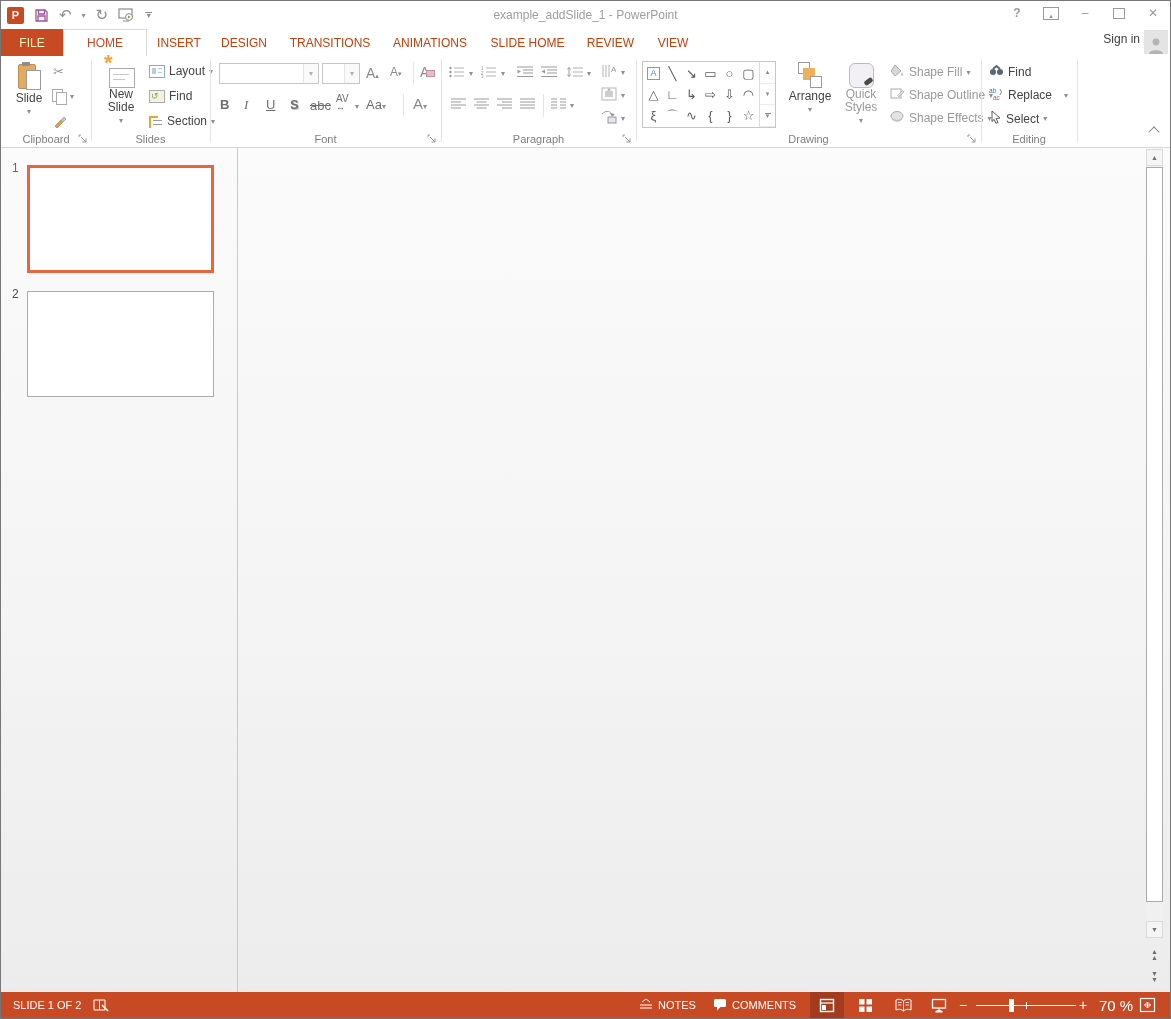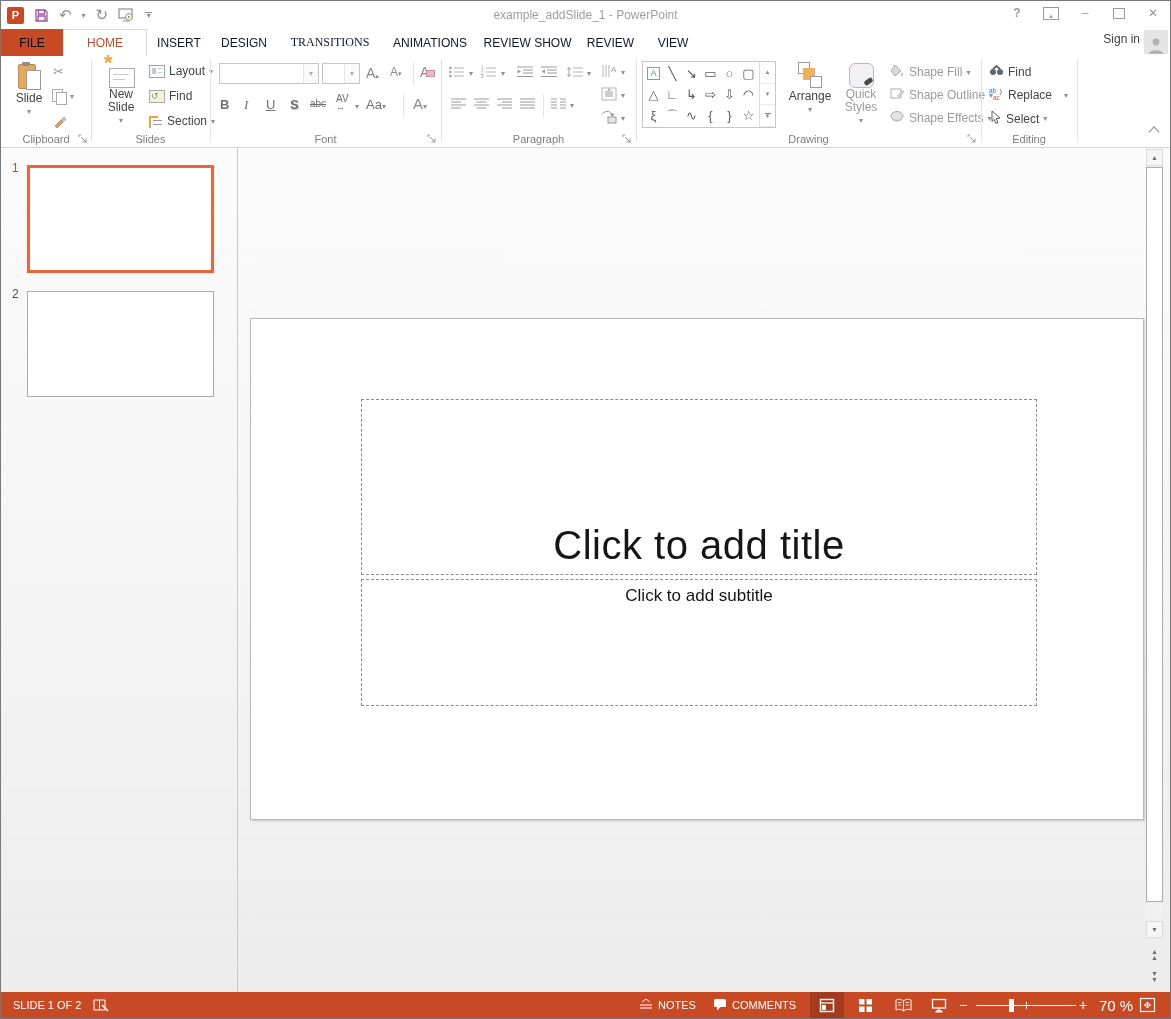--- a/index.html
+++ b/index.html
@@ -11,22 +11,22 @@
   .qat{position:absolute;left:6px;top:3px;display:flex;align-items:center;gap:10px;}
   .qat-btn{display:inline-flex;align-items:center;justify-content:center;height:22px;color:#8C8C8C;font-size:15px;}
   .ppt-logo{width:17px;height:17px;background:#C74A24;border-radius:2px;color:#fff;font-size:11px;font-weight:bold;display:flex;align-items:center;justify-content:center;}
   .win-title{position:absolute;left:0;right:0;top:0;height:28px;line-height:28px;text-align:center;font-size:12px;color:#9E9E9E;}
   .winctl{position:absolute;right:4px;top:2px;display:flex;align-items:center;gap:8px;}
   .winctl .wbtn{width:26px;height:20px;display:flex;align-items:center;justify-content:center;color:#9A9A9A;font-size:12px;}
   .maxbox{width:10px;height:9px;border:1px solid #9A9A9A;}
   .ribbondisp{width:14px;height:11px;border:1px solid #9A9A9A;display:flex;align-items:flex-end;justify-content:center;font-size:7px;color:#9A9A9A;line-height:7px;}
   
   .tabrow{position:absolute;top:28px;left:0;right:0;height:27px;background:#fff;border-bottom:1px solid #E6E6E6;display:flex;}
-  .tab{height:27px;display:flex;align-items:center;justify-content:center;font-size:12px;color:#0f172a;box-sizing:border-box;}
-  .tab-file{width:62px;background:#C74A24;color:#000000;}
+  .tab{height:27px;display:flex;align-items:center;justify-content:center;font-size:12px;color:#c2410c;box-sizing:border-box;}
+  .tab-file{width:62px;background:#C74A24;color:#fef9c3;}
   .tab-active{width:84px;background:#fff;color:#C74A24;border:1px solid #D9D9D9;border-bottom:none;margin-bottom:-1px;}
   .signin{position:absolute;right:30px;top:31px;font-size:12px;color:#404040;}
   .avatar{position:absolute;right:2px;top:29px;width:24px;height:24px;background:#E4E4E4;display:flex;align-items:flex-end;justify-content:center;overflow:hidden;}
   
   .ribbon{position:absolute;top:55px;left:0;right:0;height:91px;background:#fff;border-bottom:1px solid #D5D5D5;font-size:12px;color:#444;}
   .grp{position:absolute;top:0;height:91px;}
   .sep{position:absolute;top:3px;height:83px;width:1px;background:#E4E4E4;}
   .glabel{position:absolute;bottom:2px;left:0;right:0;text-align:center;font-size:11px;color:#7E7E7E;}
   .bigbtn{position:absolute;display:flex;flex-direction:column;align-items:center;text-align:center;color:#444;line-height:13px;cursor:default;}
   .mini{position:absolute;display:flex;align-items:center;gap:4px;white-space:nowrap;color:#444;}
@@ -105,23 +105,23 @@
         </span>
       <span class="wbtn">✕</span>
     </div>
   </div>
 
   <div class="tabrow">
     <div class="tab tab-file">FILE</div>
     <div class="tab tab-active">HOME</div>
     <div class="tab" style="width:64px;">INSERT</div>
     <div class="tab" style="width:66px;">DESIGN</div>
-    <div class="tab" style="width:106px;font-family:Liberation Serif, serif;">TRANSITIONS</div>
+    <div class="tab" style="width:106px;">TRANSITIONS</div>
     <div class="tab" style="width:94px;">ANIMATIONS</div>
-    <div class="tab" style="width:101px;">REVIEW SHOW</div>
+    <div class="tab" style="width:101px;">SLIDE HOME</div>
     <div class="tab" style="width:65px;">REVIEW</div>
     <div class="tab" style="width:60px;">VIEW</div>
   </div>
   <div class="signin">Sign in</div>
   <div class="avatar">
     <svg width="18" height="18" viewBox="0 0 18 18">
         <circle cx="9" cy="6" r="3.4" fill="#B3B3B3"></circle>
         <path d="M2 18 c0-5 14-5 14 0 z" fill="#B3B3B3"></path>
       </svg>
   </div>
@@ -222,21 +222,21 @@
         </div>
       <div style="position:absolute;left:203px;top:6px;height:23px;width:1px;background:#E4E4E4;"></div>
       <div class="fbtn" style="left:210px;top:8px;">
           <span style="font-size:14px;color:#8A8A8A;">A</span>
           <span style="width:7px;height:5px;background:#E9B9C4;border:1px solid #C490A0;margin-left:-3px;margin-bottom:6px;display:inline-block;"></span>
         </div>
       <div class="fbtn" style="left:10px;top:41px;font-weight:bold;">B</div>
       <div class="fbtn" style="left:34px;top:41px;font-style:italic;font-family:'Liberation Serif',serif;">I</div>
       <div class="fbtn" style="left:56px;top:41px;text-decoration:underline;">U</div>
       <div class="fbtn" style="left:80px;top:41px;font-weight:bold;text-shadow:1px 1px 1px #BBB;">S</div>
-      <div class="fbtn" style="left:100px;top:42px;font-size:10px;text-decoration:line-through;">abc</div>
+      <div class="fbtn" style="left:100px;top:42px;font-size:13px;text-decoration:line-through;">abc</div>
       <div class="fbtn" style="left:126px;top:38px;flex-direction:column;line-height:9px;font-size:10px;">
           <span>AV</span>
           <span style="font-size:9px;">↔</span>
         </div>
       <div class="dd" style="position:absolute;left:145px;top:46px;">▾</div>
       <div class="fbtn" style="left:156px;top:41px;">
           <span>Aa</span>
           <span class="dd">▾</span>
         </div>
       <div style="position:absolute;left:193px;top:38px;height:23px;width:1px;background:#E4E4E4;"></div>
@@ -466,28 +466,20 @@
   <div class="content">
     <div class="panel-divider"></div>
 
     <div style="position:absolute;left:0;top:0;width:236px;bottom:0;">
       <span class="thumb-num" style="left:11px;top:13px;color:#C74A24;">1</span>
       <div class="thumb" style="left:26px;top:17px;width:187px;height:108px;border:3px solid #E8653E;"></div>
       <span class="thumb-num" style="left:11px;top:139px;color:#4A4A4A;">2</span>
       <div class="thumb" style="left:26px;top:143px;width:187px;height:106px;border:1px solid #ABABAB;"></div>
     </div>
 
-    <div class="canvas">
-      <div class="ph ph-title">
-        <span>Click to add title</span>
-      </div>
-      <div class="ph ph-sub">
-        <span>Click to add subtitle</span>
-      </div>
-    </div>
 
     <div class="vscroll">
       <div class="sbtn" style="top:0;">▲</div>
       <div class="sthumb" style="top:18px;height:735px;"></div>
       <div class="sbtn" style="bottom:0;">▼</div>
     </div>
     <div class="dblarrow" style="top:798px;">
         <span>▲</span>
         <span>▲</span>
       </div>

